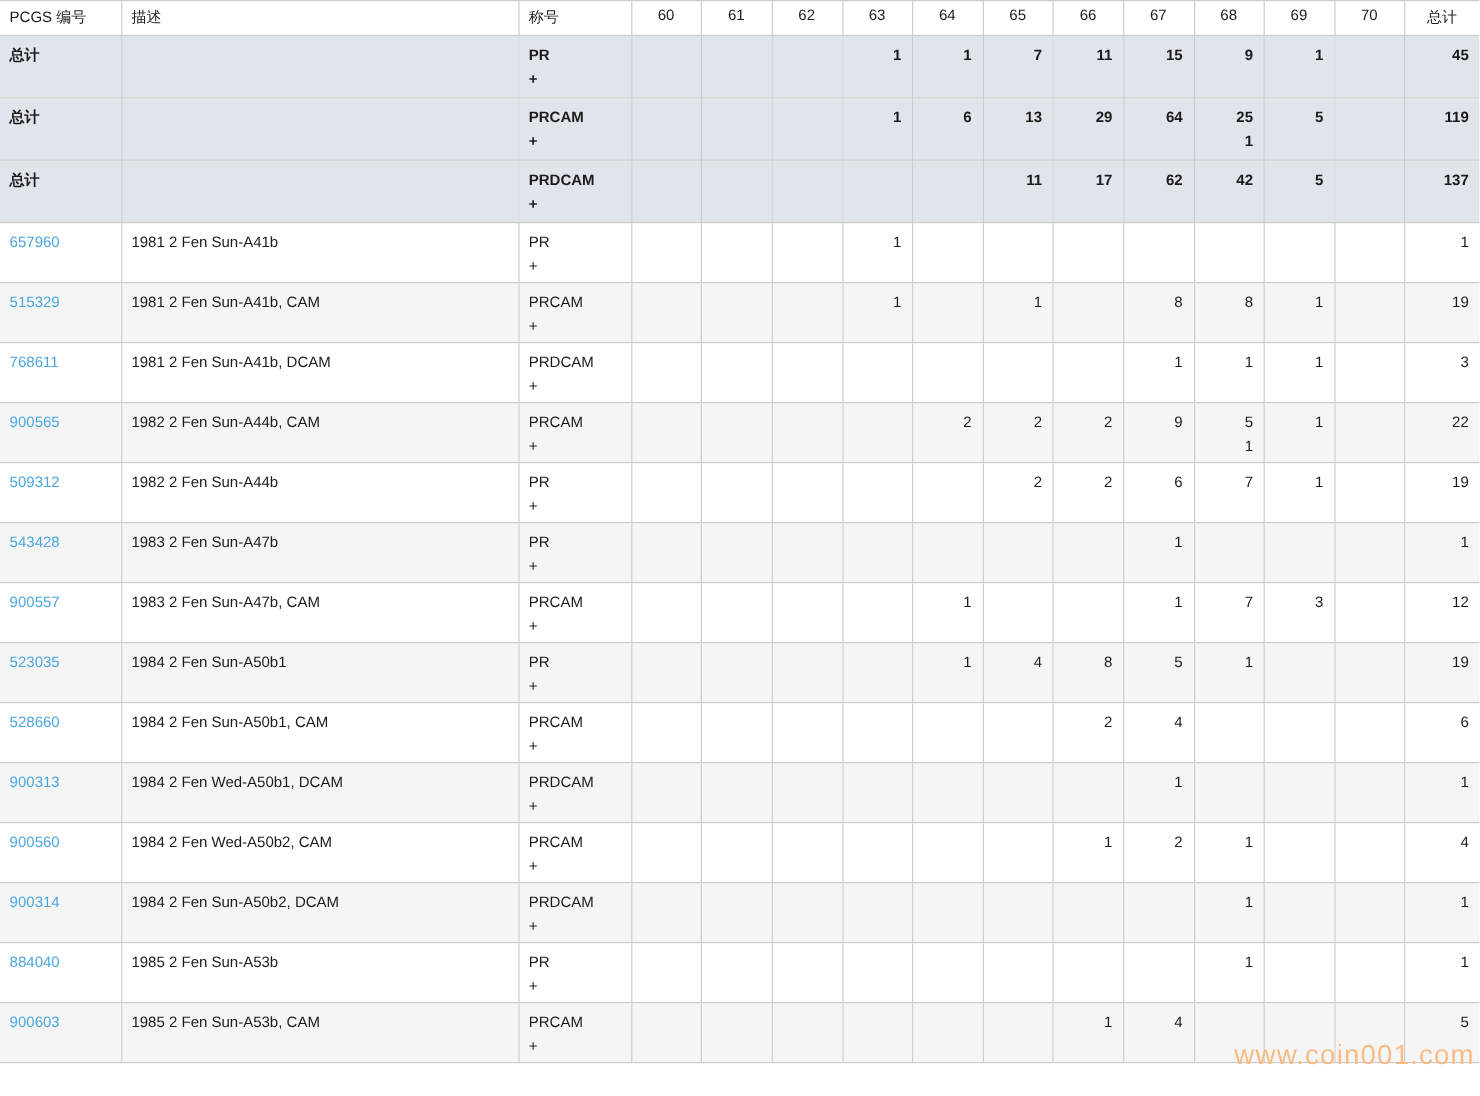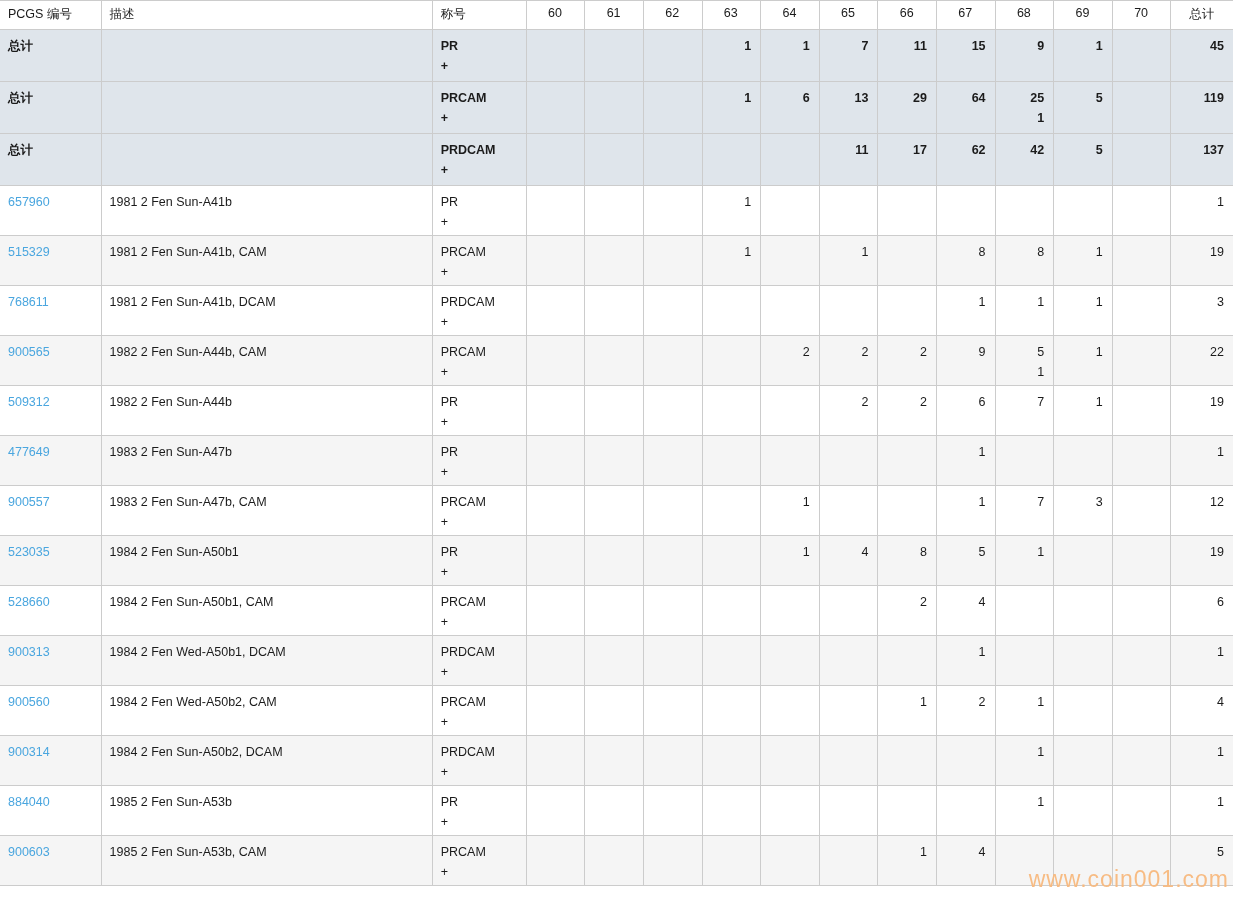--- a/index.html
+++ b/index.html
@@ -465,21 +465,21 @@
           </td>
           <td class="cell-num">
             <span class="line"></span>
           </td>
           <td class="cell-num">
             <span class="line">19</span>
           </td>
         </tr>
         <tr class="coin-row stripe">
           <td class="cell-left">
-            <a href="#" class="pcgs-link line">477649</a>
+            <a href="#" class="pcgs-link line">543428</a>
           </td>
           <td class="cell-left">
             <span class="line">1983 2 Fen Sun-A47b</span>
           </td>
           <td class="cell-left">
             <span class="line">PR</span>
             <span class="line">+</span>
           </td>
           <td class="cell-num">
             <span class="line"></span>

